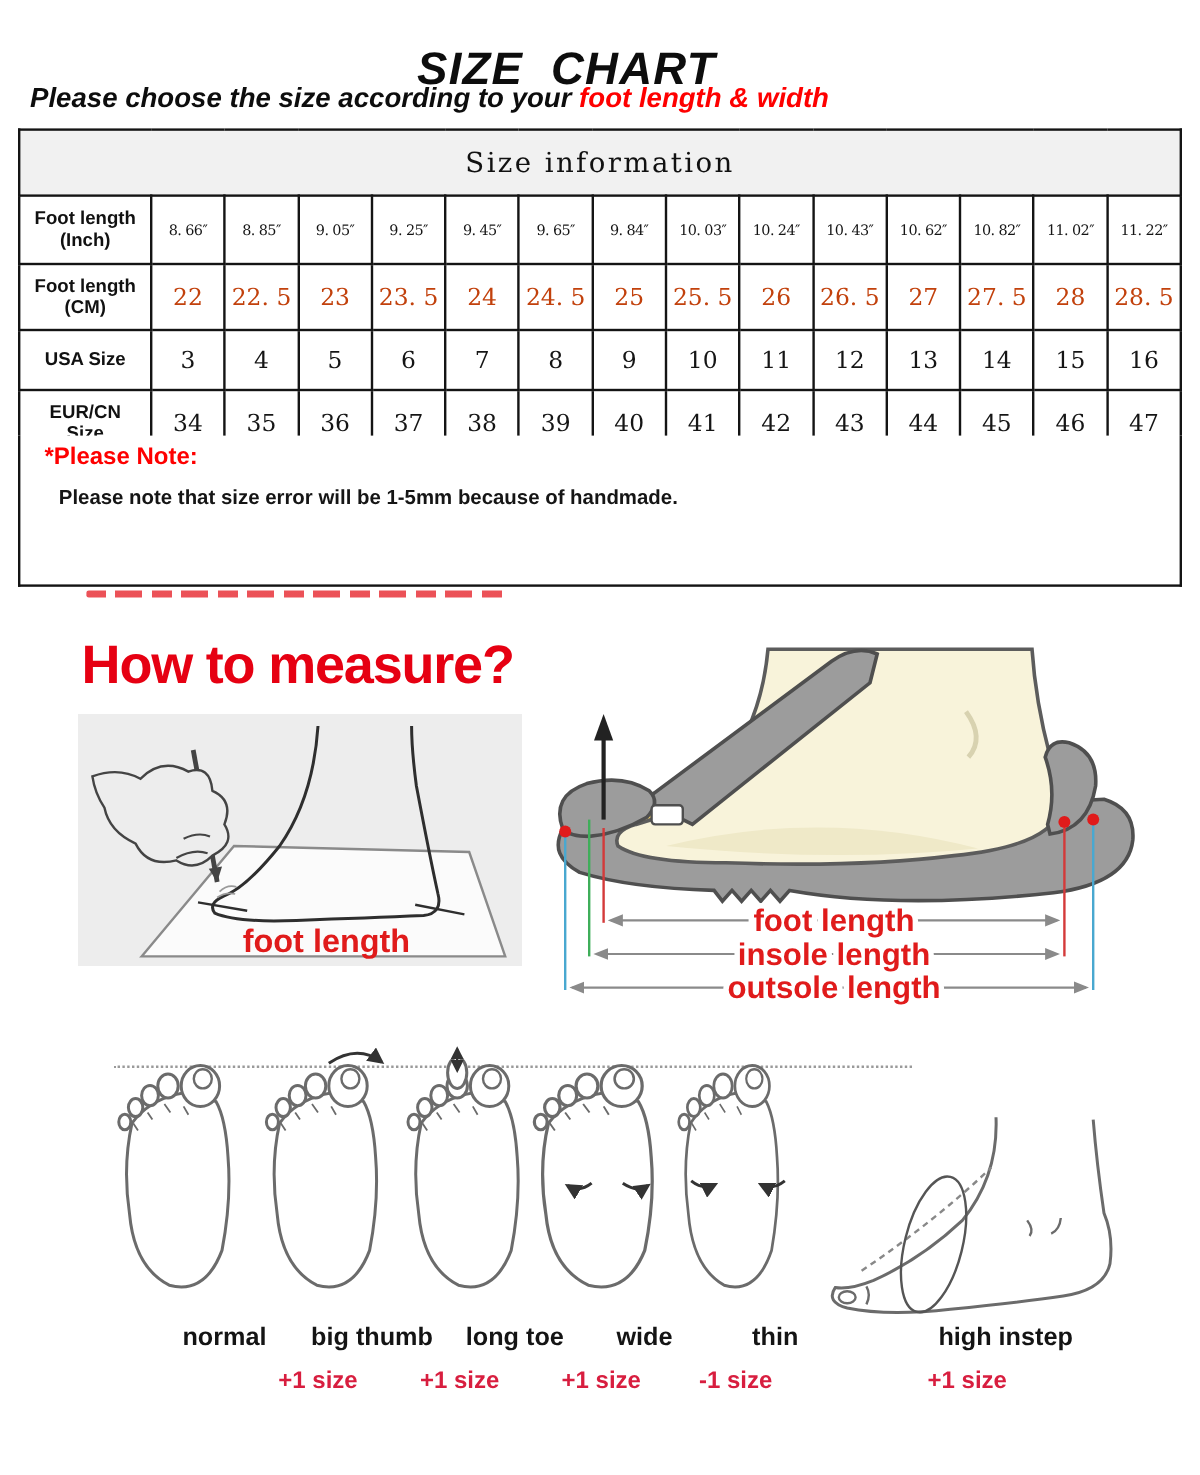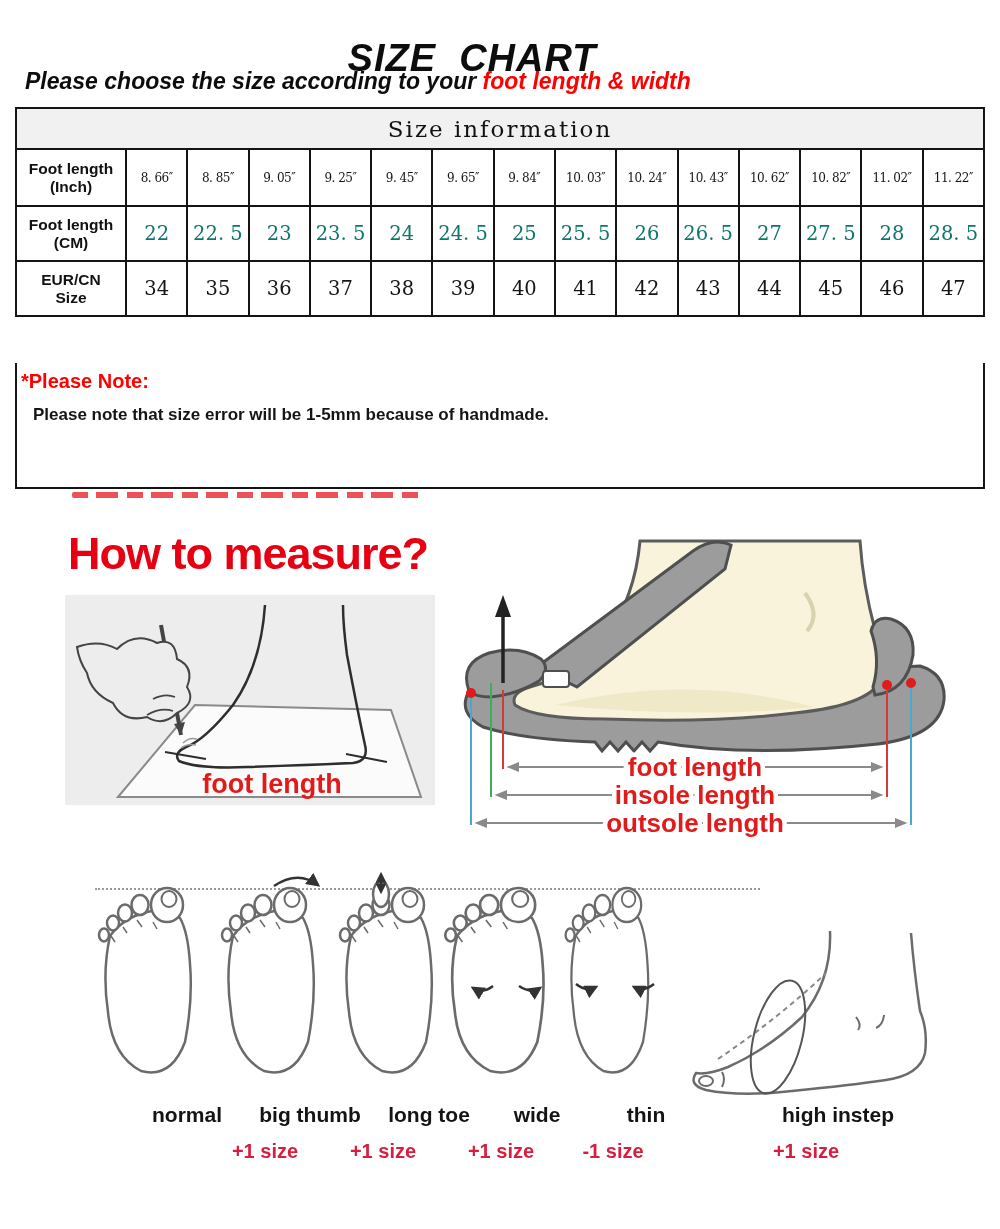--- a/index.html
+++ b/index.html
@@ -31,28 +31,28 @@
   }
   table.size-table .thead-cell{
     background:#f1f1f1;
     font-family:"DejaVu Serif",serif;font-weight:normal;
     font-size:23px;color:#111;letter-spacing:2px;
   }
   .row-label{font-weight:bold;font-size:15.5px;line-height:1.12;color:#111;}
   .row-label span{display:block;}
   .val{font-family:"DejaVu Serif",serif;color:#151515;}
   tr.r-inch .val{font-size:12px;letter-spacing:-0.5px;}
-  tr.r-cm  .val{font-size:19.5px;color:#0f766e;}
+  tr.r-cm  .val{font-size:19.5px;color:#c2410c;}
   tr.r-usa .val{font-size:19.5px;}
   tr.r-eur .val{font-size:19.5px;}
   
   .note-box{
     position:absolute;left:15px;top:363px;width:970px;height:126px;
     box-sizing:border-box;border:2px solid #141414;border-top:none;
-    padding:7px 10px 6px 4px;background:#fff;
+    padding:7px 10px 6px 20px;background:#fff;
   }
   .note-heading{font-size:20px;font-weight:bold;color:#fe0000;margin:0 0 11px 0;}
   .note-body{font-size:16.5px;color:#151515;margin:0 0 15px 0;line-height:1.42;}
   .note-handmade{font-size:17px;font-weight:bold;color:#151515;margin:12px;}
   
   .red-artifact{
     position:absolute;left:72px;top:492px;width:352px;height:6px;border-radius:2px;
     background:repeating-linear-gradient(90deg,#e8333a 0 16px,transparent 16px 24px,
                #e8333a 24px 46px,transparent 46px 55px);
     opacity:.85;
@@ -121,21 +121,21 @@
       <col>
       <col>
       <col>
       <col>
       <col>
       <col>
       <col>
       <col>
   </colgroup>
   <tbody>
-      <tr style="height:41px">
+      <tr style="height:55px">
         <td class="thead-cell" colspan="15">Size information</td>
       </tr>
   <tr class="r-inch" style="height:57px">
     <th class="row-label">
           <span>Foot length</span>
           <span>(Inch)</span>
         </th>
     <td class="val">8. 66″</td>
     <td class="val">8. 85″</td>
     <td class="val">9. 05″</td>
@@ -164,20 +164,40 @@
     <td class="val">24. 5</td>
     <td class="val">25</td>
     <td class="val">25. 5</td>
     <td class="val">26</td>
     <td class="val">26. 5</td>
     <td class="val">27</td>
     <td class="val">27. 5</td>
     <td class="val">28</td>
     <td class="val">28. 5</td>
   </tr>
+  <tr class="r-usa" style="height:50px">
+    <th class="row-label">
+          <span>USA Size</span>
+          <span></span>
+        </th>
+    <td class="val">3</td>
+    <td class="val">4</td>
+    <td class="val">5</td>
+    <td class="val">6</td>
+    <td class="val">7</td>
+    <td class="val">8</td>
+    <td class="val">9</td>
+    <td class="val">10</td>
+    <td class="val">11</td>
+    <td class="val">12</td>
+    <td class="val">13</td>
+    <td class="val">14</td>
+    <td class="val">15</td>
+    <td class="val">16</td>
+  </tr>
   <tr class="r-eur" style="height:55px">
     <th class="row-label">
           <span>EUR/CN</span>
           <span>Size</span>
         </th>
     <td class="val">34</td>
     <td class="val">35</td>
     <td class="val">36</td>
     <td class="val">37</td>
     <td class="val">38</td>

